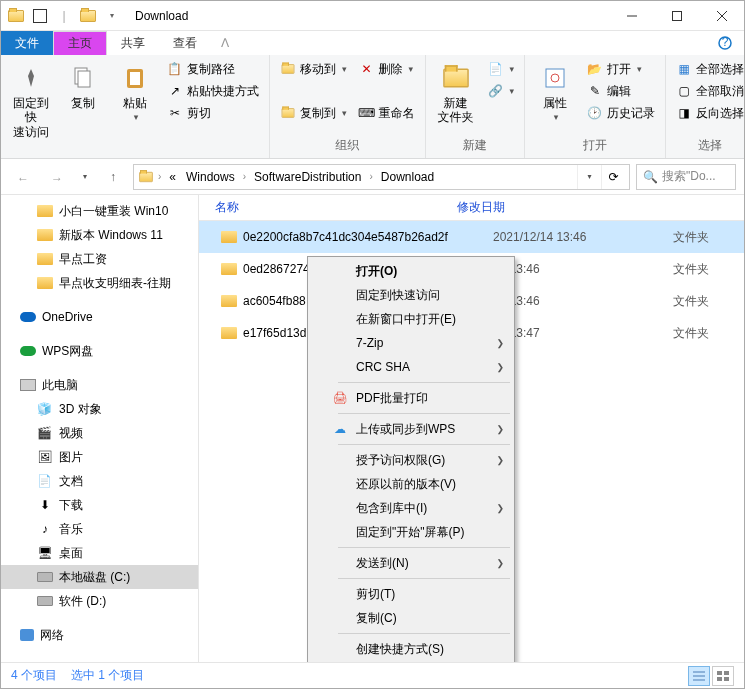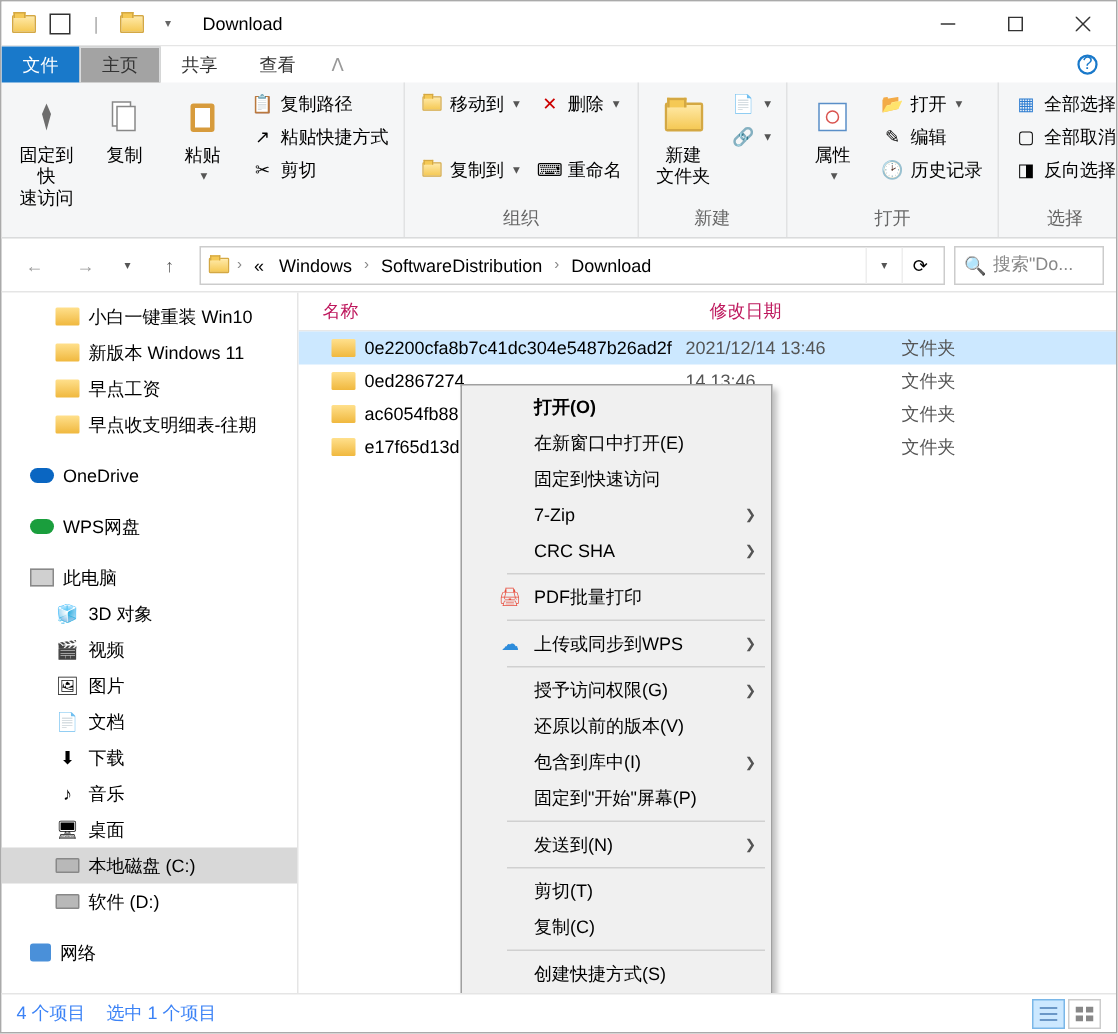--- a/index.html
+++ b/index.html
@@ -11,21 +11,21 @@
 .qat-icon { width: 22px; height: 22px; display: flex; align-items: center; justify-content: center; }
 .folder-tiny { width: 16px; height: 12px; background: linear-gradient(#ffe9a7,#f5c955); border: 1px solid #d4a843; border-radius: 1px; position: relative; }
 .folder-tiny::before { content: ""; position: absolute; top: -3px; left: 0; width: 6px; height: 3px; background: #f5c955; border: 1px solid #d4a843; border-bottom: none; }
 .title-text { padding-left: 8px; flex: 1; }
 .winbtn { width: 45px; height: 30px; display: flex; align-items: center; justify-content: center; }
 
 
 .tabs { height: 24px; display: flex; align-items: stretch; background: #fff; }
 .tab { padding: 0 14px; display: flex; align-items: center; color: #333; }
 .tab.file { background: #1979ca; color: #fff; }
-.tab.active { background: #a3a3a3; border: 1px solid #dadbdc; border-bottom: none; }
+.tab.active { background: #d946ef; border: 1px solid #dadbdc; border-bottom: none; }
 .help-icon { margin-left: auto; padding: 0 12px; display: flex; align-items: center; color: #1979ca; }
 .collapse-caret { padding: 0 10px; display: flex; align-items: center; color: #999; }
 
 
 .ribbon { height: 104px; background: #f5f6f7; border-bottom: 1px solid #dadbdc; display: flex; }
 .rgroup { border-right: 1px solid #e1e2e3; padding: 3px 6px 0; display: flex; flex-direction: column; }
 .rgroup-body { flex: 1; display: flex; align-items: flex-start; gap: 4px; }
 .rgroup-label { text-align: center; color: #666; padding: 2px 0 4px; }
 .rbig { display: flex; flex-direction: column; align-items: center; justify-content: center; width: 48px; padding: 4px 2px; gap: 2px; text-align: center; line-height: 1.2; }
 .rbig .ico { width: 32px; height: 32px; display: flex; align-items: center; justify-content: center; }
@@ -47,25 +47,25 @@
 
 
 .main { display: flex; height: calc(100% - 30px - 24px - 104px - 36px - 26px); }
 .tree { width: 198px; border-right: 1px solid #e5e5e5; overflow: hidden; padding-top: 4px; }
 .tree-item { display: flex; align-items: center; height: 24px; padding-left: 19px; gap: 6px; }
 .tree-item.sel { background: #d8d8d8; }
 .tree-item.sub { padding-left: 36px; }
 .tree-spacer { height: 10px; }
 .folder-ico { width: 16px; height: 12px; background: linear-gradient(#ffe08c,#f0b83e); border-radius: 1px; }
 .list { flex: 1; position: relative; overflow: hidden; }
-.list-header { display: flex; height: 26px; border-bottom: 1px solid #e8e8e8; align-items: center; color: #be185d; gap: 16px; }
+.list-header { display: flex; height: 26px; border-bottom: 1px solid #e8e8e8; align-items: center; color: #1d4ed8; }
 .col-name { width: 258px; padding-left: 16px; }
 .col-date { width: 144px; }
 .col-type { flex: 1; }
-.row { display: flex; height: 22px; align-items: center; }
+.row { display: flex; height: 32px; align-items: center; gap: 36px; }
 .row.sel { background: #cce8ff; }
 .row .cell-name { width: 258px; padding-left: 22px; display: flex; align-items: center; gap: 6px; overflow: hidden; white-space: nowrap; }
 .row .cell-date { width: 144px; color: #555; }
 .row .cell-type { flex: 1; color: #555; }
 
 
 .ctxmenu { position: absolute; left: 306px; top: 255px; width: 208px; background: #f0f0f0; border: 1px solid #a0a0a0; box-shadow: 3px 3px 4px rgba(0,0,0,0.25); padding: 2px; }
 .ctx-item { display: flex; align-items: center; height: 24px; padding: 0 20px 0 30px; position: relative; margin-left: 16px; }
 .ctx-item.bold { font-weight: 600; }
 .ctx-sep { height: 1px; background: #d0d0d0; margin: 3px 2px 3px 28px; }
@@ -448,24 +448,24 @@
         </div>
       </div>
   </div>
 </div>
 
 <div class="ctxmenu">
   <div class="ctx-item bold">
       <span>打开(O)</span>
     </div>
   <div class="ctx-item">
+      <span>固定到快速访问</span>
+    </div>
+  <div class="ctx-item">
       <span>在新窗口中打开(E)</span>
-    </div>
-  <div class="ctx-item">
-      <span>固定到快速访问</span>
     </div>
   <div class="ctx-item ctx-sub">
       <span>7-Zip</span>
     </div>
   <div class="ctx-item ctx-sub">
       <span>CRC SHA</span>
     </div>
   <div class="ctx-sep"></div>
   <div class="ctx-item">
       <div class="ctx-ico" style="color:#e74c3c">🖨</div>

